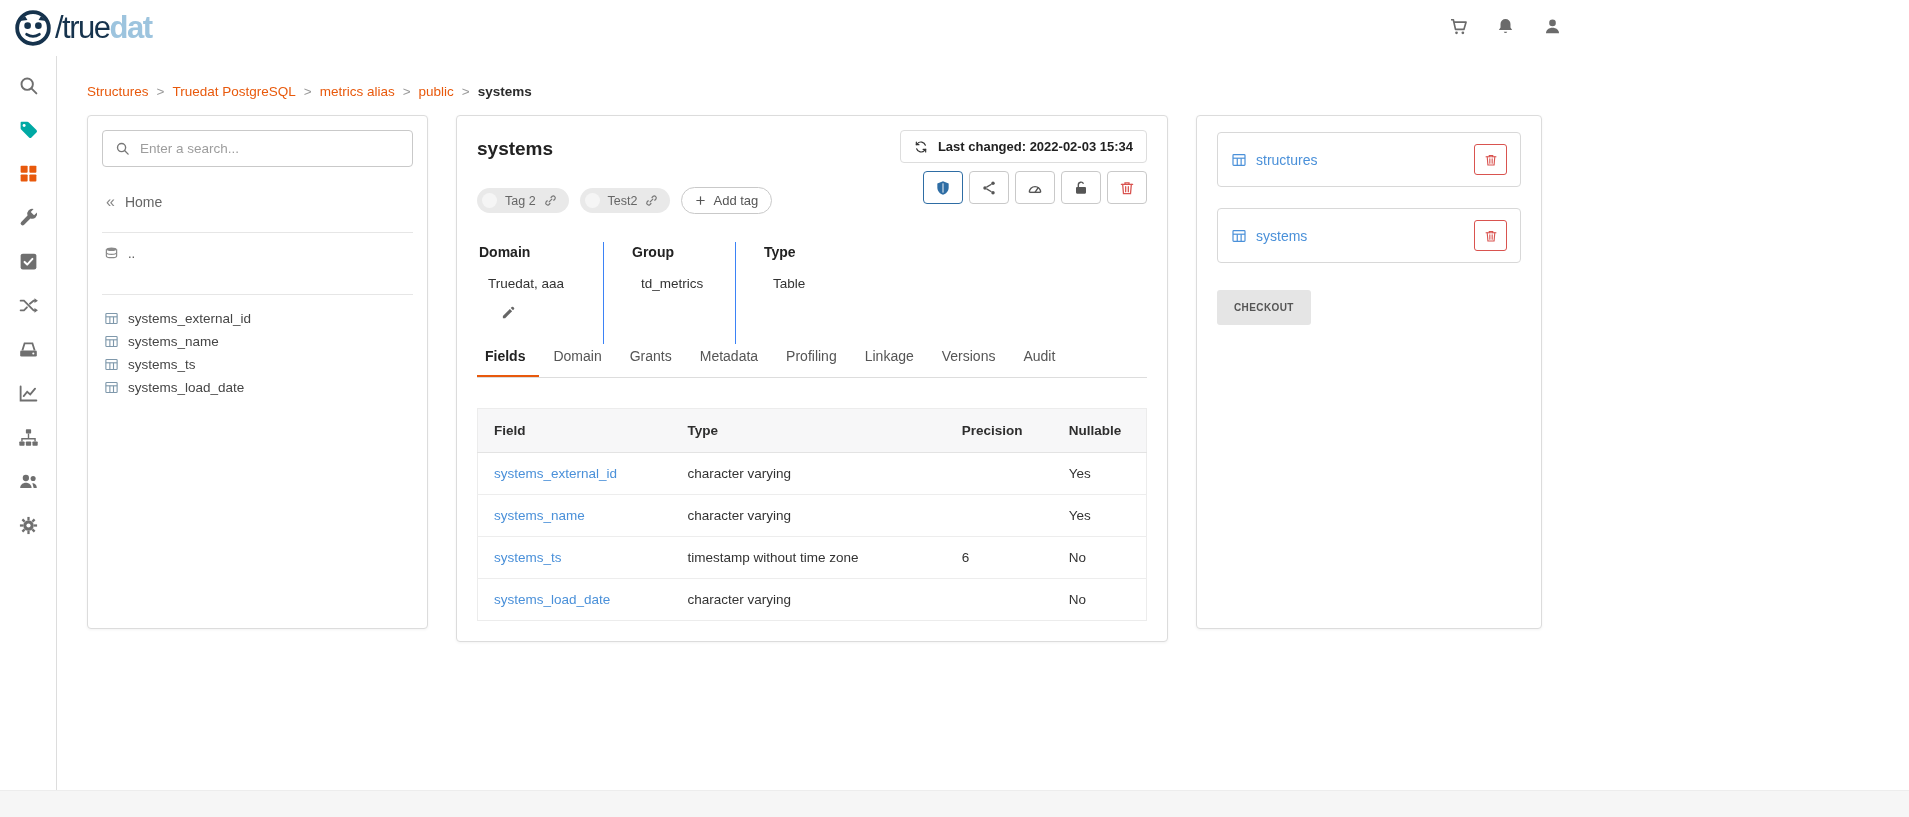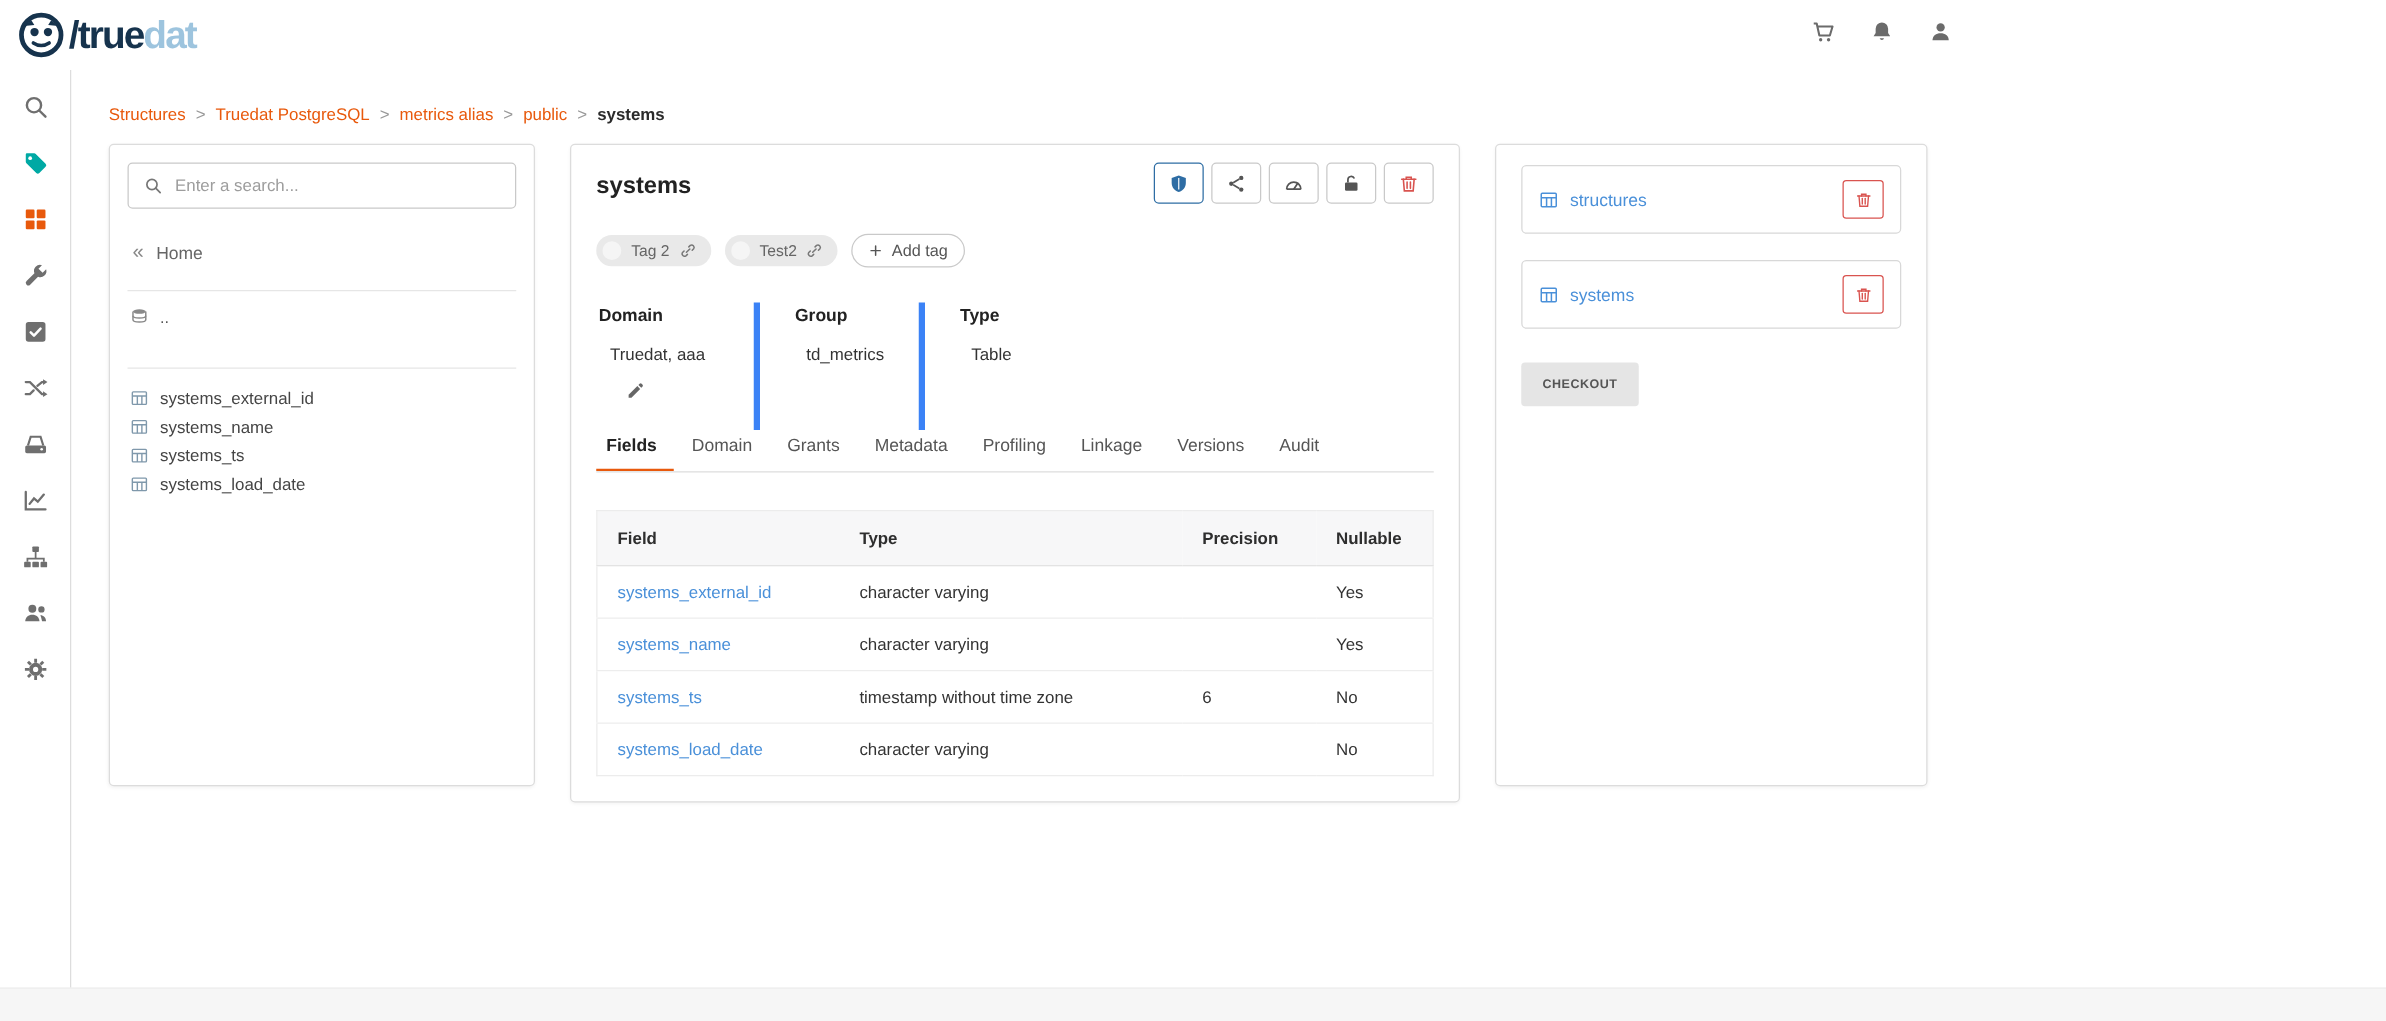--- a/index.html
+++ b/index.html
@@ -6,21 +6,21 @@
 html,body{width:1909px;height:817px}
 body{font-family:"Liberation Sans","DejaVu Sans",sans-serif;background:#fff;color:#333;overflow:hidden}
 button{font-family:inherit}
 .icon{display:inline-block;line-height:0;flex:none}
 .icon svg{width:100%;height:100%;display:block}
 
 
 .topbar{height:56px;display:flex;align-items:center;justify-content:space-between;padding:0 0 0 14px}
 .logo{display:flex;align-items:center;cursor:pointer}
 .logo-owl{width:38px;height:38px;margin-right:3px}
-.logo-true{font-size:31px;font-weight:bold;color:#16334d;letter-spacing:-1.5px}
+.logo-true{font-size:31px;font-weight:normal;color:#16334d;letter-spacing:-1.5px}
 .logo-dat{font-size:31px;font-weight:bold;color:#9dc4de;letter-spacing:-1.5px}
 .topbar-icons{display:flex;align-items:center;gap:28px;margin-right:347px}
 .tb-icon{cursor:pointer;color:#6b6b6b}
 .tb-icon .icon{width:19px;height:19px}
 
 
 .app{display:flex;height:734px}
 .sidebar{width:57px;flex:none;border-right:1px solid #ddd;display:flex;flex-direction:column;align-items:center;padding-top:19px;gap:19px}
 .sb-item{cursor:pointer}
 .sb-item .icon{width:21px;height:21px}
@@ -70,21 +70,21 @@
 .action-row{display:flex;gap:6px}
 .act-btn{width:40px;height:33px;border:1px solid #c9c9c9;border-radius:4px;background:#fff;display:flex;align-items:center;justify-content:center;cursor:pointer}
 .act-btn .icon{width:16px;height:16px;color:#555}
 .act-btn.active-blue{border-color:#2e6da4}
 .act-btn.active-blue .icon{color:#2e6da4}
 .act-btn.danger .icon{color:#d9534f}
 .meta-row{display:flex;margin-top:28px}
 .meta-col{min-height:102px;padding:2px 28px 0}
 .meta-col:first-child{padding-left:2px;width:126px}
 .meta-col:nth-child(2){width:132px}
-.meta-col + .meta-col{border-left:5px solid #3b82f6}
+.meta-col + .meta-col{border-left:1px solid #3b82f6}
 .meta-label{font-size:14px;font-weight:bold;color:#222}
 .meta-value{font-size:13.5px;color:#333;margin-top:16px;padding-left:9px}
 .edit-icon{width:15px;height:15px;color:#666;margin:14px 0 0 22px;cursor:pointer}
 .tabs{display:flex;border-bottom:1px solid #ddd;margin-top:4px}
 .tab{padding:0 14px 13px;font-size:14px;color:#555;cursor:pointer}
 .tab:first-child{padding-left:8px}
 .tab.active{color:#222;font-weight:bold;box-shadow:inset 0 -2px 0 #e8590c}
 .fields-table{width:100%;border-collapse:collapse;margin-top:30px;font-size:13.5px;border:1px solid #ececec}
 .fields-table th{background:#f7f7f8;text-align:left;font-weight:bold;color:#2e2e2e;padding:14px 16px;border-bottom:1px solid #e3e3e3}
 .fields-table td{padding:13px 16px;border-bottom:1px solid #ededed;color:#333}
@@ -353,20 +353,33 @@
                         <line x1="12" y1="4" x2="12" y2="20"></line>
                         <line x1="4" y1="12" x2="20" y2="12"></line>
                       </g>
                     </svg>
                   </span>
                 <span>Add tag</span>
               </button>
             </div>
           </div>
           <div class="dh-right">
+            <div class="last-changed">
+              <span class="icon">
+                  <svg viewBox="0 0 24 24">
+                    <g fill="none" stroke="currentColor" stroke-width="2" stroke-linecap="round">
+                      <path d="M19.5 9A8 8 0 0 0 5.8 6.2L4 8"></path>
+                      <path d="M4 3.5V8h4.5"></path>
+                      <path d="M4.5 15a8 8 0 0 0 13.7 2.8l1.8-1.8"></path>
+                      <path d="M20 20.5V16h-4.5"></path>
+                    </g>
+                  </svg>
+                </span>
+              <span>Last changed: 2022-02-03 15:34</span>
+            </div>
             <div class="action-row">
                 <button class="act-btn active-blue">
                   <span class="icon">
                     <svg viewBox="0 0 24 24">
                       <path d="M12 2l8.5 3.2v5.9c0 5.1-3.6 9.6-8.5 10.9-4.9-1.3-8.5-5.8-8.5-10.9V5.2z" fill="currentColor"></path>
                       <path d="M12 5v14" stroke="#fff" stroke-width="1.4"></path>
                     </svg>
                   </span>
                 </button>
                 <button class="act-btn ">

